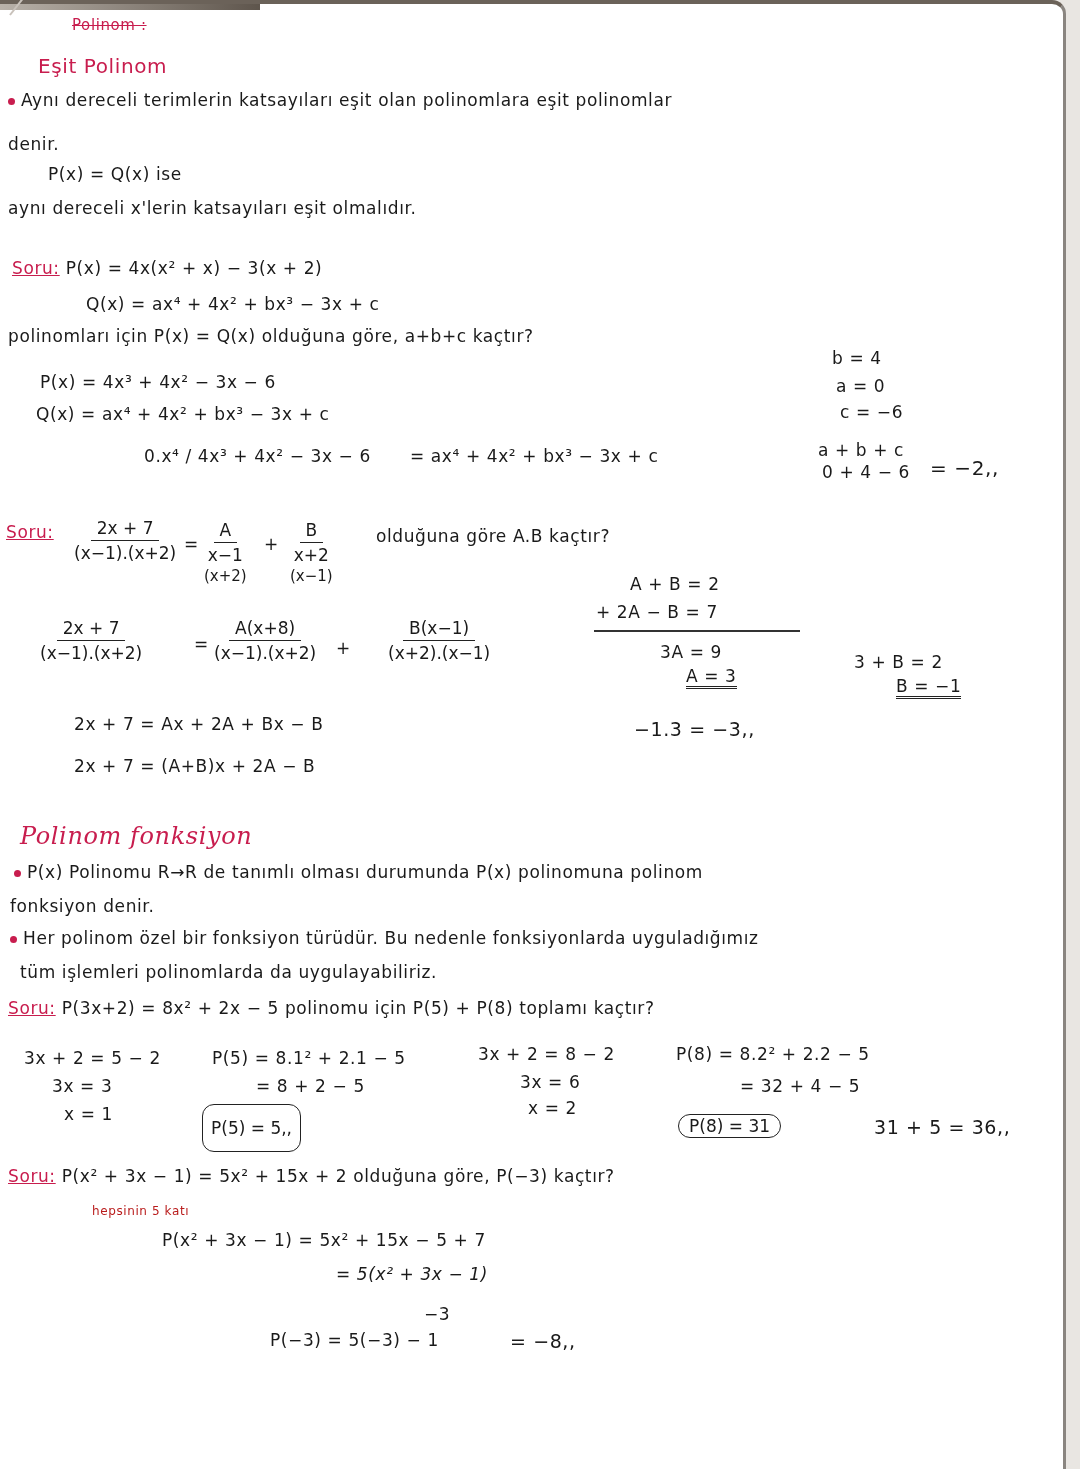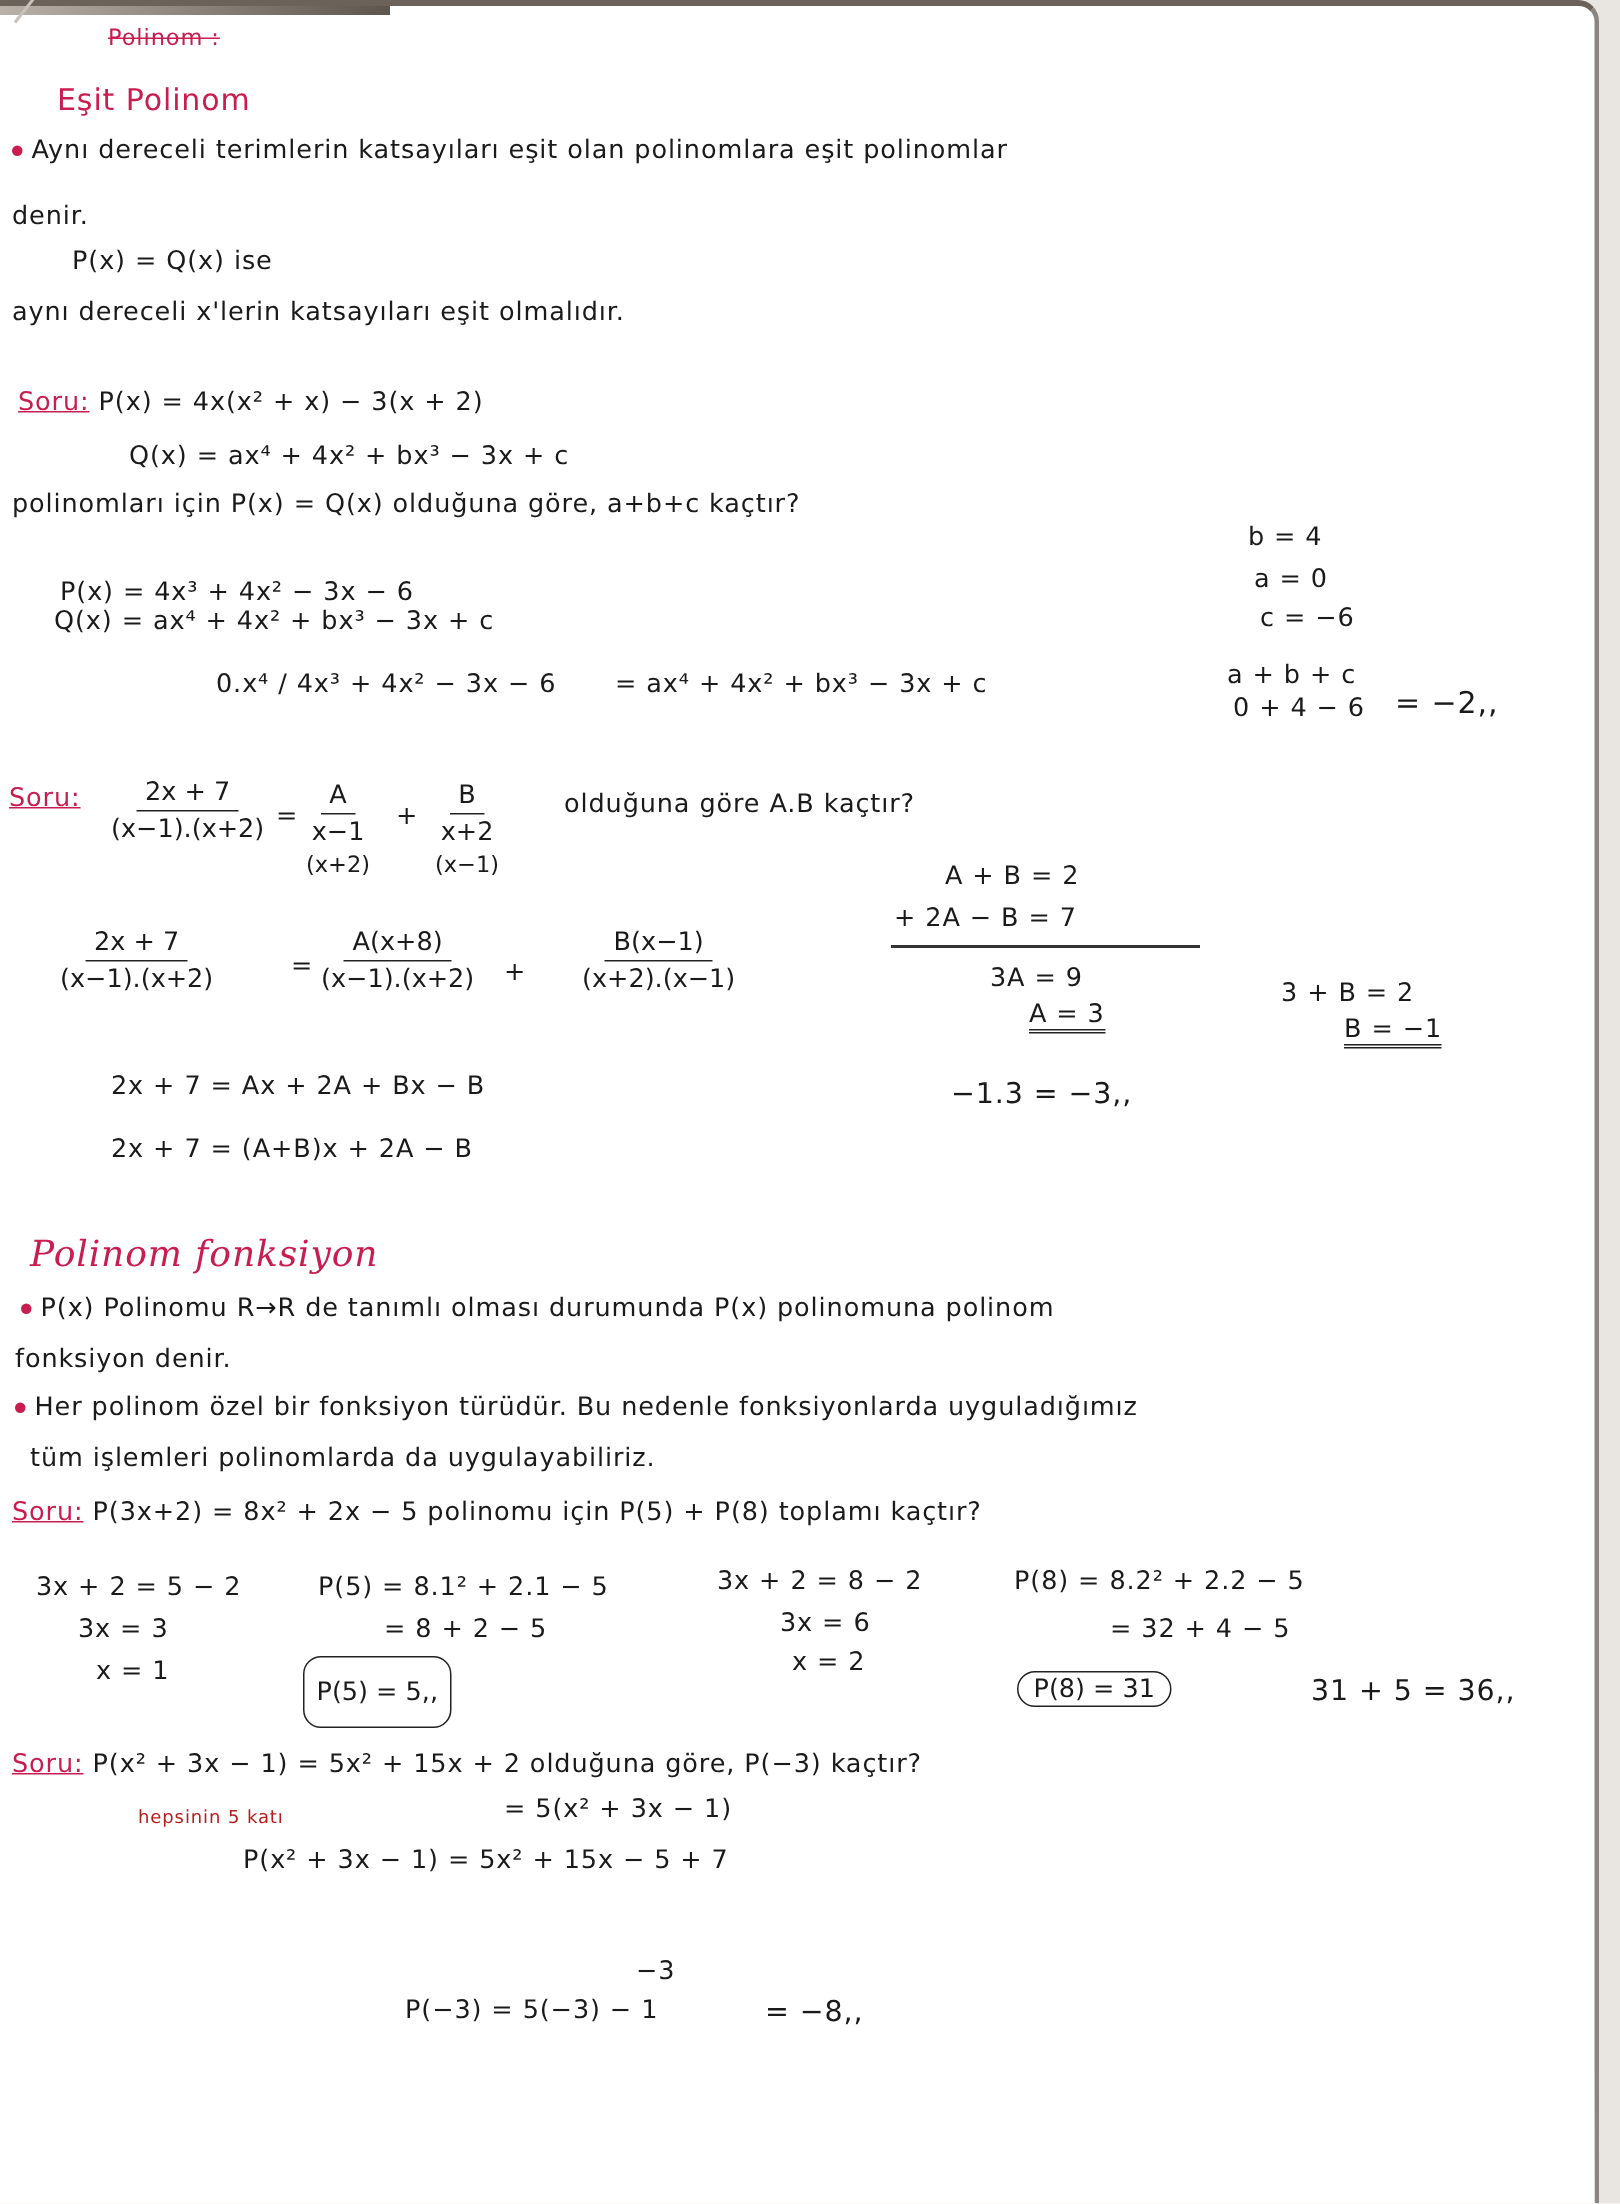--- a/index.html
+++ b/index.html
@@ -59,21 +59,21 @@
   <div class="t" style="left:8px;top:130px;text-align:right;">denir.</div>
   <div class="t" style="left:48px;top:160px;">P(x) = Q(x) ise</div>
   <div class="t" style="left:8px;top:194px;">aynı dereceli x'lerin katsayıları eşit olmalıdır.</div>
 
   <div class="t" style="left:12px;top:254px;">
     <span class="red u">Soru:</span>
     <span>P(x) = 4x(x² + x) − 3(x + 2)</span>
   </div>
   <div class="t" style="left:86px;top:290px;">Q(x) = ax⁴ + 4x² + bx³ − 3x + c</div>
   <div class="t" style="left:8px;top:322px;">polinomları için P(x) = Q(x) olduğuna göre, a+b+c kaçtır?</div>
-  <div class="t" style="left:40px;top:368px;margin-top:13px;">P(x) = 4x³ + 4x² − 3x − 6</div>
+  <div class="t" style="left:40px;top:368px;">P(x) = 4x³ + 4x² − 3x − 6</div>
   <div class="t" style="left:36px;top:400px;">Q(x) = ax⁴ + 4x² + bx³ − 3x + c</div>
   <div class="t" style="left:144px;top:442px;">0.x⁴ / 4x³ + 4x² − 3x − 6</div>
   <div class="t" style="left:410px;top:442px;text-align:right;">= ax⁴ + 4x² + bx³ − 3x + c</div>
 
   <div class="t" style="left:832px;top:344px;">b = 4</div>
   <div class="t" style="left:836px;top:372px;">a = 0</div>
   <div class="t" style="left:840px;top:398px;">c = −6</div>
   <div class="t" style="left:818px;top:436px;">a + b + c</div>
   <div class="t" style="left:822px;top:458px;">0 + 4 − 6</div>
   <div class="t" style="left:930px;top:452px;font-size:20px;">= −2,,</div>
@@ -152,17 +152,17 @@
   <div class="t" style="left:740px;top:1072px;">= 32 + 4 − 5</div>
   <div class="pill" style="left:678px;top:1110px;">P(8) = 31</div>
   <div class="t" style="left:874px;top:1112px;font-size:19px;">31 + 5 = 36,,</div>
 
   <div class="t" style="left:8px;top:1162px;">
     <span class="red u">Soru:</span>
     <span>P(x² + 3x − 1) = 5x² + 15x + 2 olduğuna göre, P(−3) kaçtır?</span>
   </div>
   <div class="t small" style="left:92px;top:1200px;">hepsinin 5 katı</div>
   <div class="t" style="left:162px;top:1226px;">P(x² + 3x − 1) = 5x² + 15x − 5 + 7</div>
-  <div class="t" style="left:336px;top:1192px;">= 5(x² + 3x − 1)</div>
+  <div class="t" style="left:336px;top:1260px;font-style:italic;">= 5(x² + 3x − 1)</div>
   <div class="t" style="left:424px;top:1300px;">−3</div>
   <div class="t" style="left:270px;top:1326px;">P(−3) = 5(−3) − 1</div>
   <div class="t" style="left:510px;top:1326px;font-size:19px;">= −8,,</div>
 </div>
 
 </body></html>

